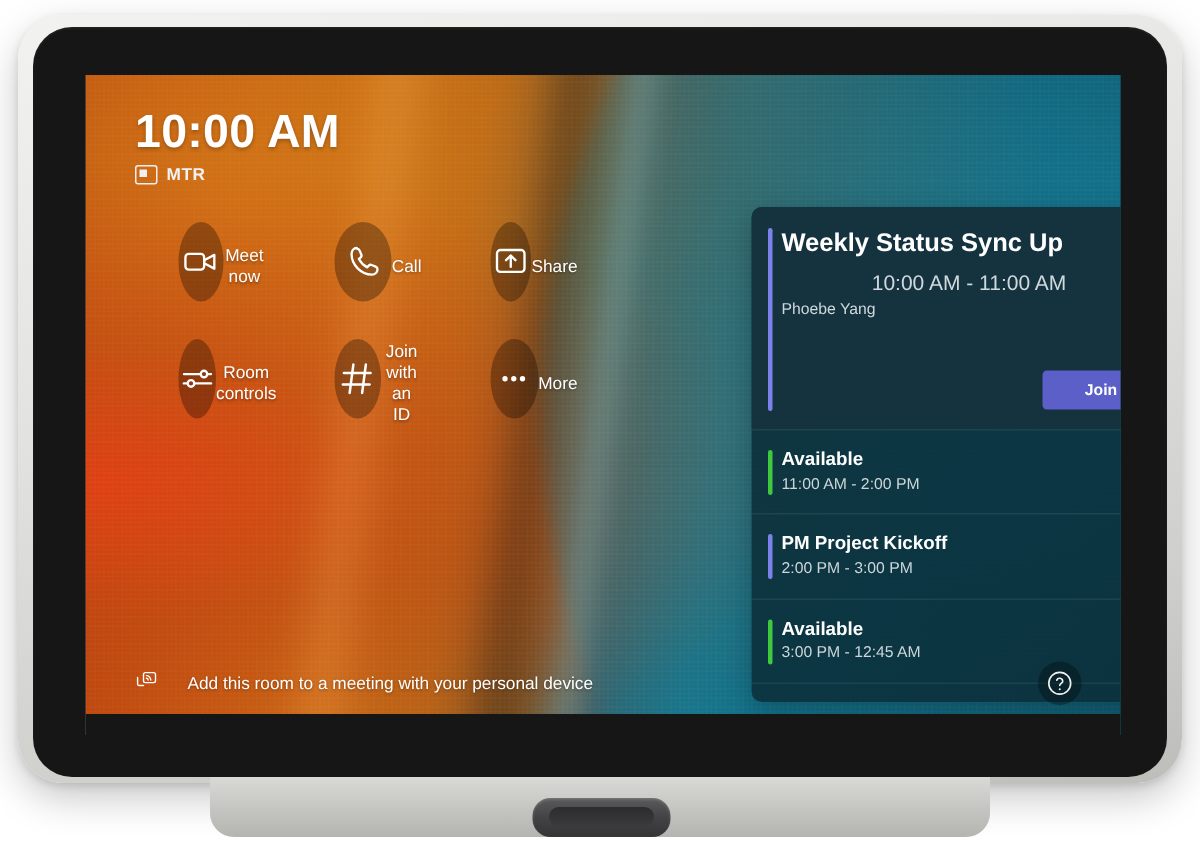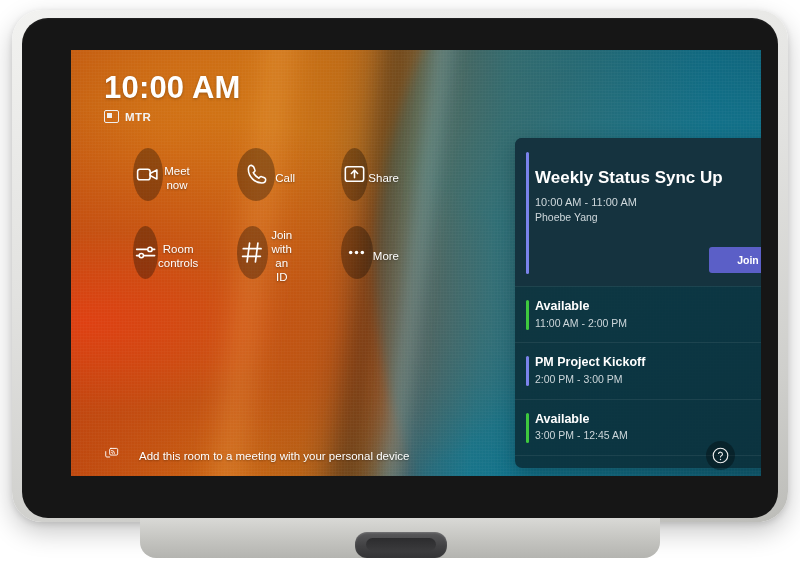--- a/index.html
+++ b/index.html
@@ -74,21 +74,21 @@
     top: 538px;
     width: 70px;
     height: 13px;
     border-radius: 8px;
     background: linear-gradient(180deg, #2c2c2e 0%, #3b3b3d 100%);
   }
 
   
   .screen {
     position: absolute;
-    left: 71px;
+    left: 57px;
     top: 50px;
     width: 690px;
     height: 440px;
     overflow: hidden;
     background: #0c4a6e;
   }
   .wallpaper {
     position: absolute;
     inset: 0;
     background:
@@ -257,27 +257,28 @@
     top: 14px;
     bottom: 12px;
     width: 2.5px;
     border-radius: 2px;
   }
   .meeting-title {
     font-size: 17px;
     font-weight: 700;
     color: #ffffff;
     line-height: 1.15;
-    margin: 16px 0 6px 0;
+    margin: 0 0 6px 0;
     padding-right: 26px;
   }
   .meeting-time {
-    font-size: 11px;
+    font-size: 14px;
     color: #cfd8dc;
     line-height: 1.5;
+    text-align: center;
   }
   .meeting-organizer {
     font-size: 10.5px;
     color: #cfd8dc;
     line-height: 1.5;
   }
   .join-button {
     position: absolute;
     right: 14px;
     bottom: 13px;

